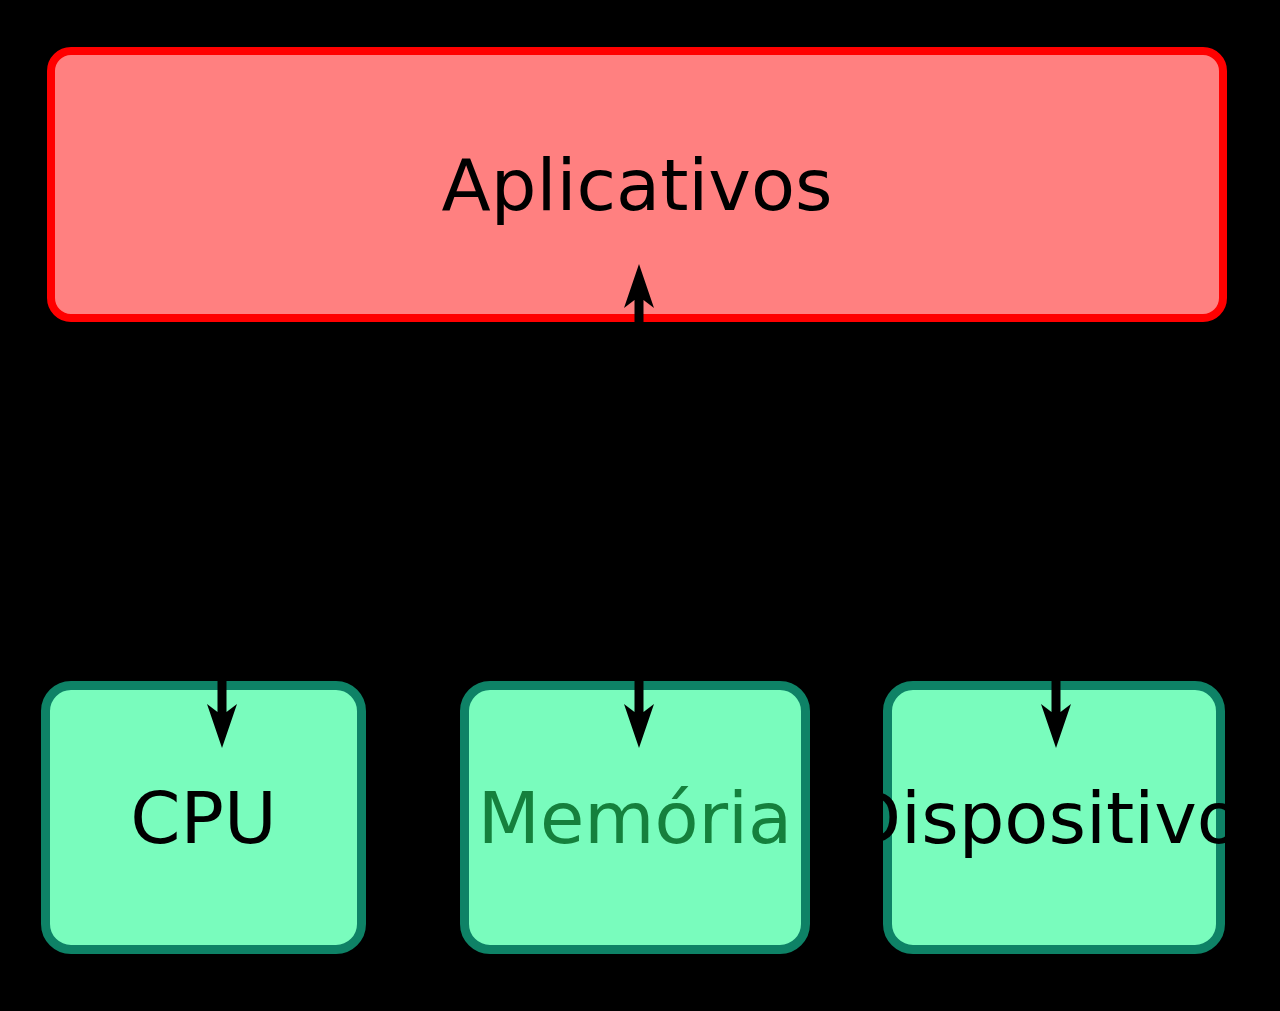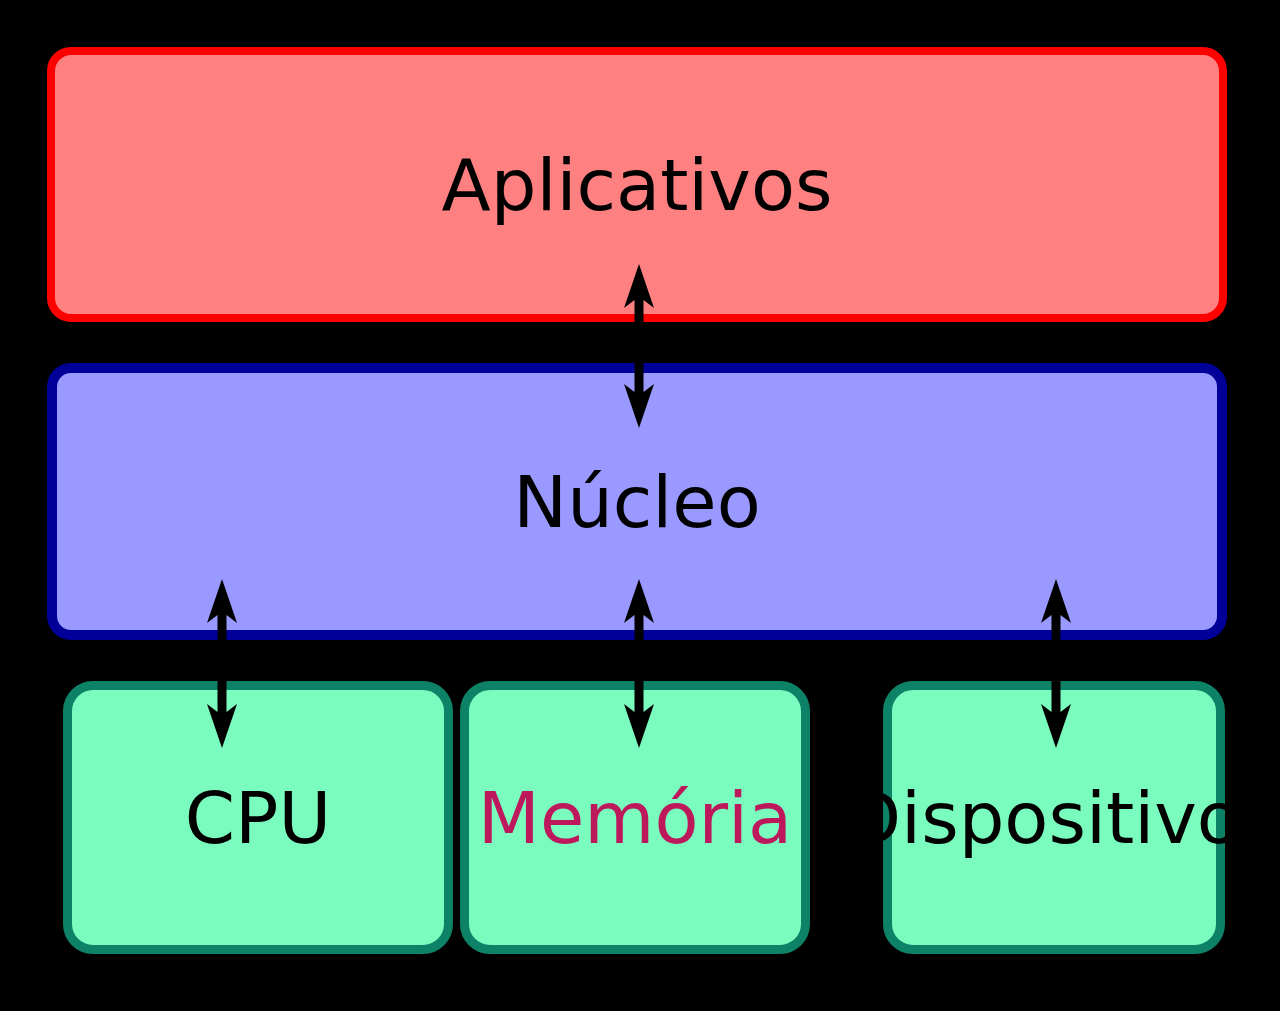--- a/index.html
+++ b/index.html
@@ -34,22 +34,22 @@
     border-width: 8px;
     border-radius: 24px;
   }
   .box-nucleo {
     left: 47px; top: 363px;
     width: 1180px; height: 277px;
     border-width: 10px;
     border-radius: 24px;
   }
   .box-cpu {
-    left: 63px; top: 681px;
-    width: 390px; height: 273px;
+    left: 41px; top: 681px;
+    width: 325px; height: 273px;
     border-width: 9px;
     border-radius: 30px;
   }
   .box-memoria {
     left: 460px; top: 681px;
     width: 350px; height: 273px;
     border-width: 9px;
     border-radius: 30px;
   }
   .box-dispositivos {
@@ -68,30 +68,27 @@
 </style>
 </head>
 <body>
 
 <div class="canvas" style="background-color: rgb(0, 0, 0);">
 
   <div class="box box-aplicativos" style="background-color: rgb(255, 128, 128); border-color: rgb(255, 0, 0); padding-left: 20px;">
     <span class="label" style="color: rgb(0, 0, 0);">Aplicativos</span>
   </div>
 
-  <div class="box box-nucleo" style="background-color: rgb(153, 153, 255); border-color: rgb(0, 0, 153);">
-    <span class="label" style="color: rgb(0, 0, 0);">Núcleo</span>
-  </div>
 
   <div class="box box-cpu" style="background-color: rgb(121, 252, 189); border-color: rgb(14, 130, 102);">
     <span class="label" style="color: rgb(0, 0, 0);">CPU</span>
   </div>
 
   <div class="box box-memoria" style="background-color: rgb(121, 252, 189); border-color: rgb(14, 130, 102);">
-    <span class="label" style="color: #be185d;">Memória</span>
+    <span class="label" style="color: #15803d;">Memória</span>
   </div>
 
   <div class="box box-dispositivos" style="background-color: rgb(121, 252, 189); border-color: rgb(14, 130, 102);">
     <span class="label" style="color: rgb(0, 0, 0); margin-left: 8px;">Dispositivos</span>
   </div>
 
   <svg class="arrows" viewBox="0 0 1280 1011" xmlns="http://www.w3.org/2000/svg">
     <path d="M 639,264 L 654,308 L 643.5,300 L 643.5,392 L 654,384 L 639,428 L 624,384 L 634.5,392 L 634.5,300 L 624,308 Z" style="fill: rgb(0, 0, 0);"></path>
     <path d="M 222,579 L 237,623 L 226.5,615 L 226.5,712 L 237,704 L 222,748 L 207,704 L 217.5,712 L 217.5,615 L 207,623 Z" style="fill: rgb(0, 0, 0);"></path>
     <path d="M 639,579 L 654,623 L 643.5,615 L 643.5,712 L 654,704 L 639,748 L 624,704 L 634.5,712 L 634.5,615 L 624,623 Z" style="fill: rgb(0, 0, 0);"></path>

